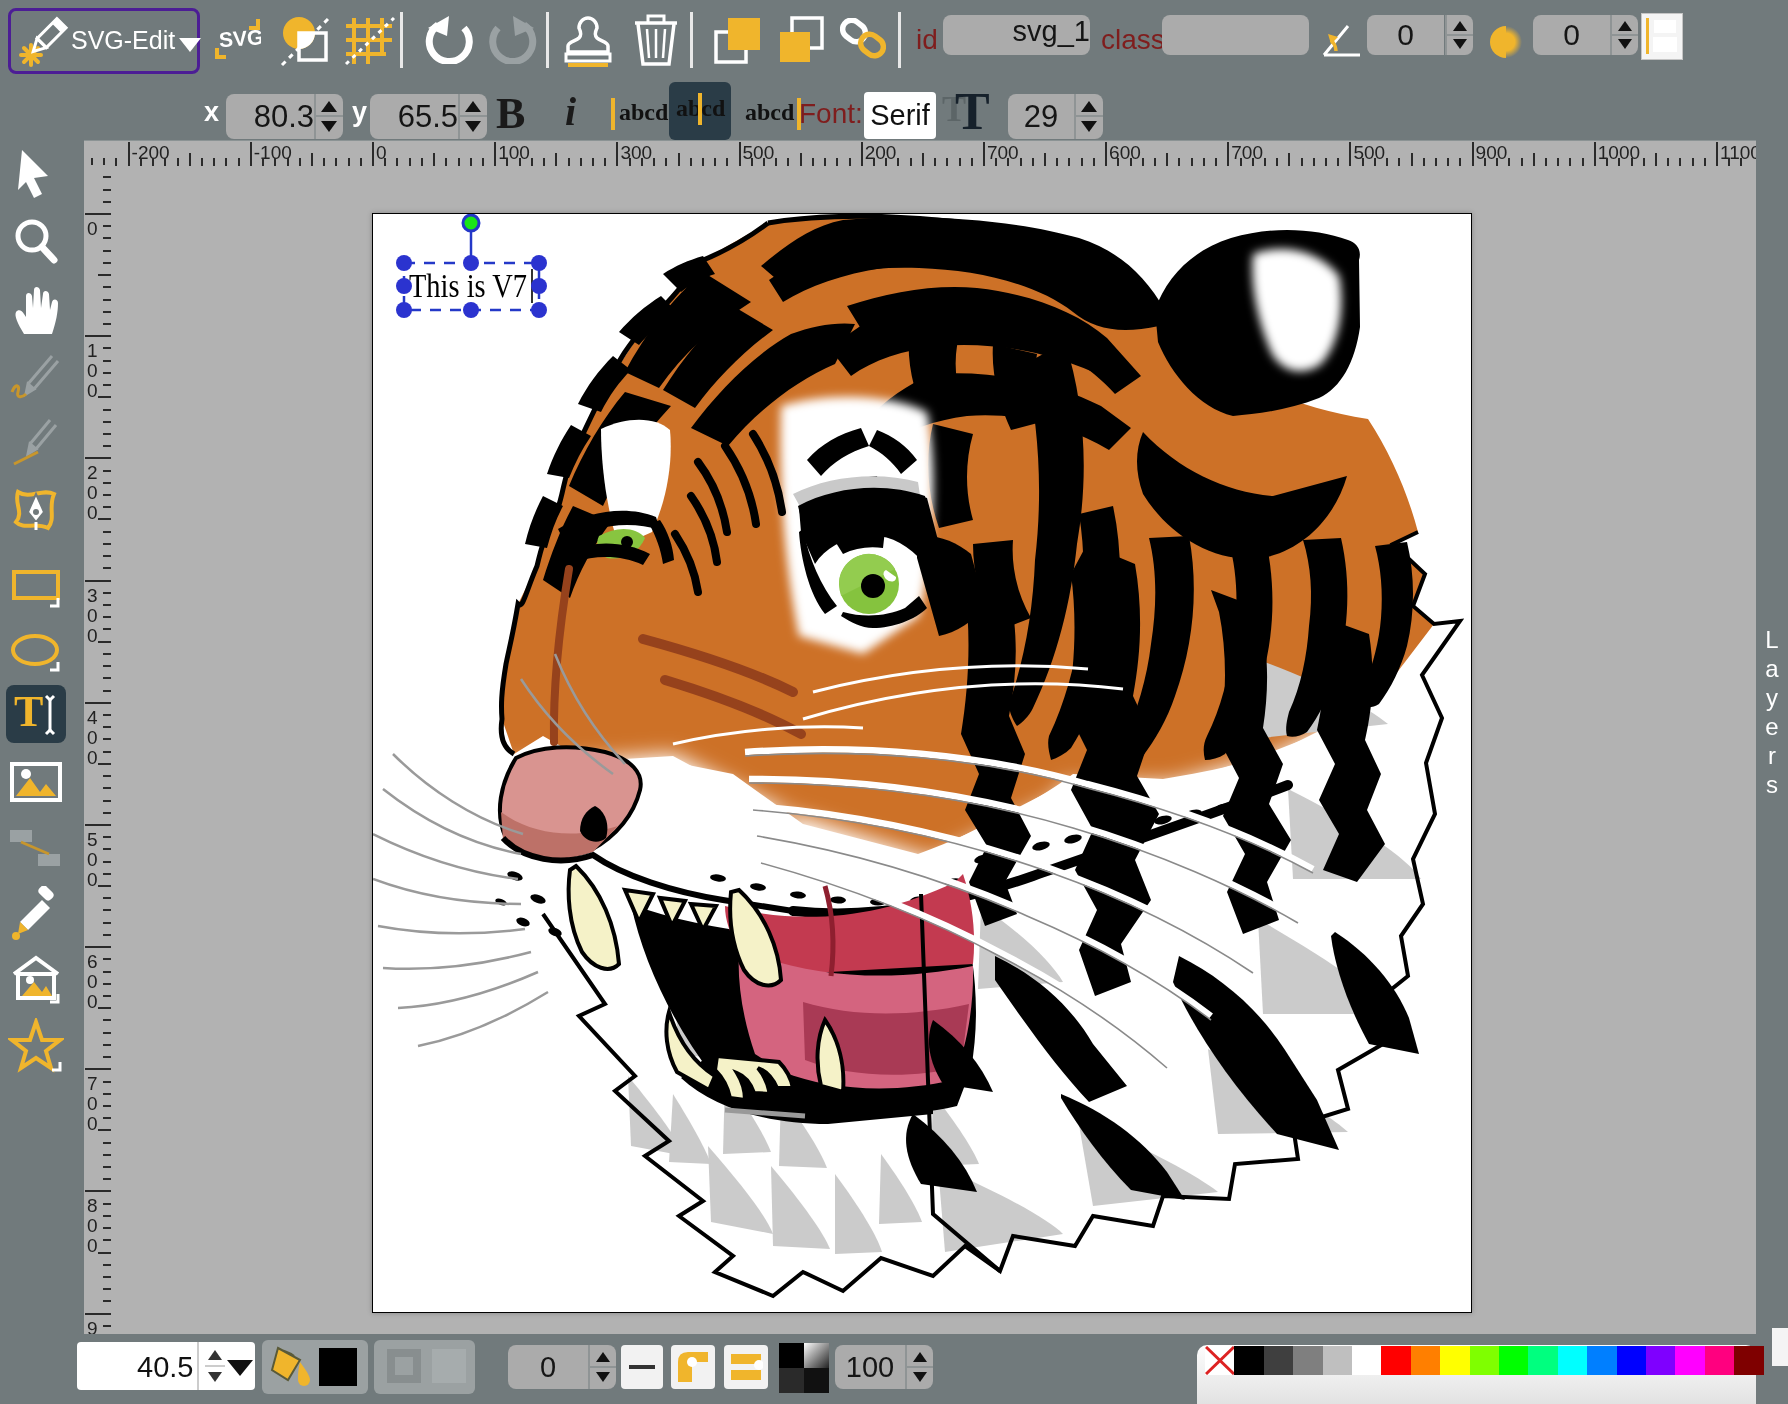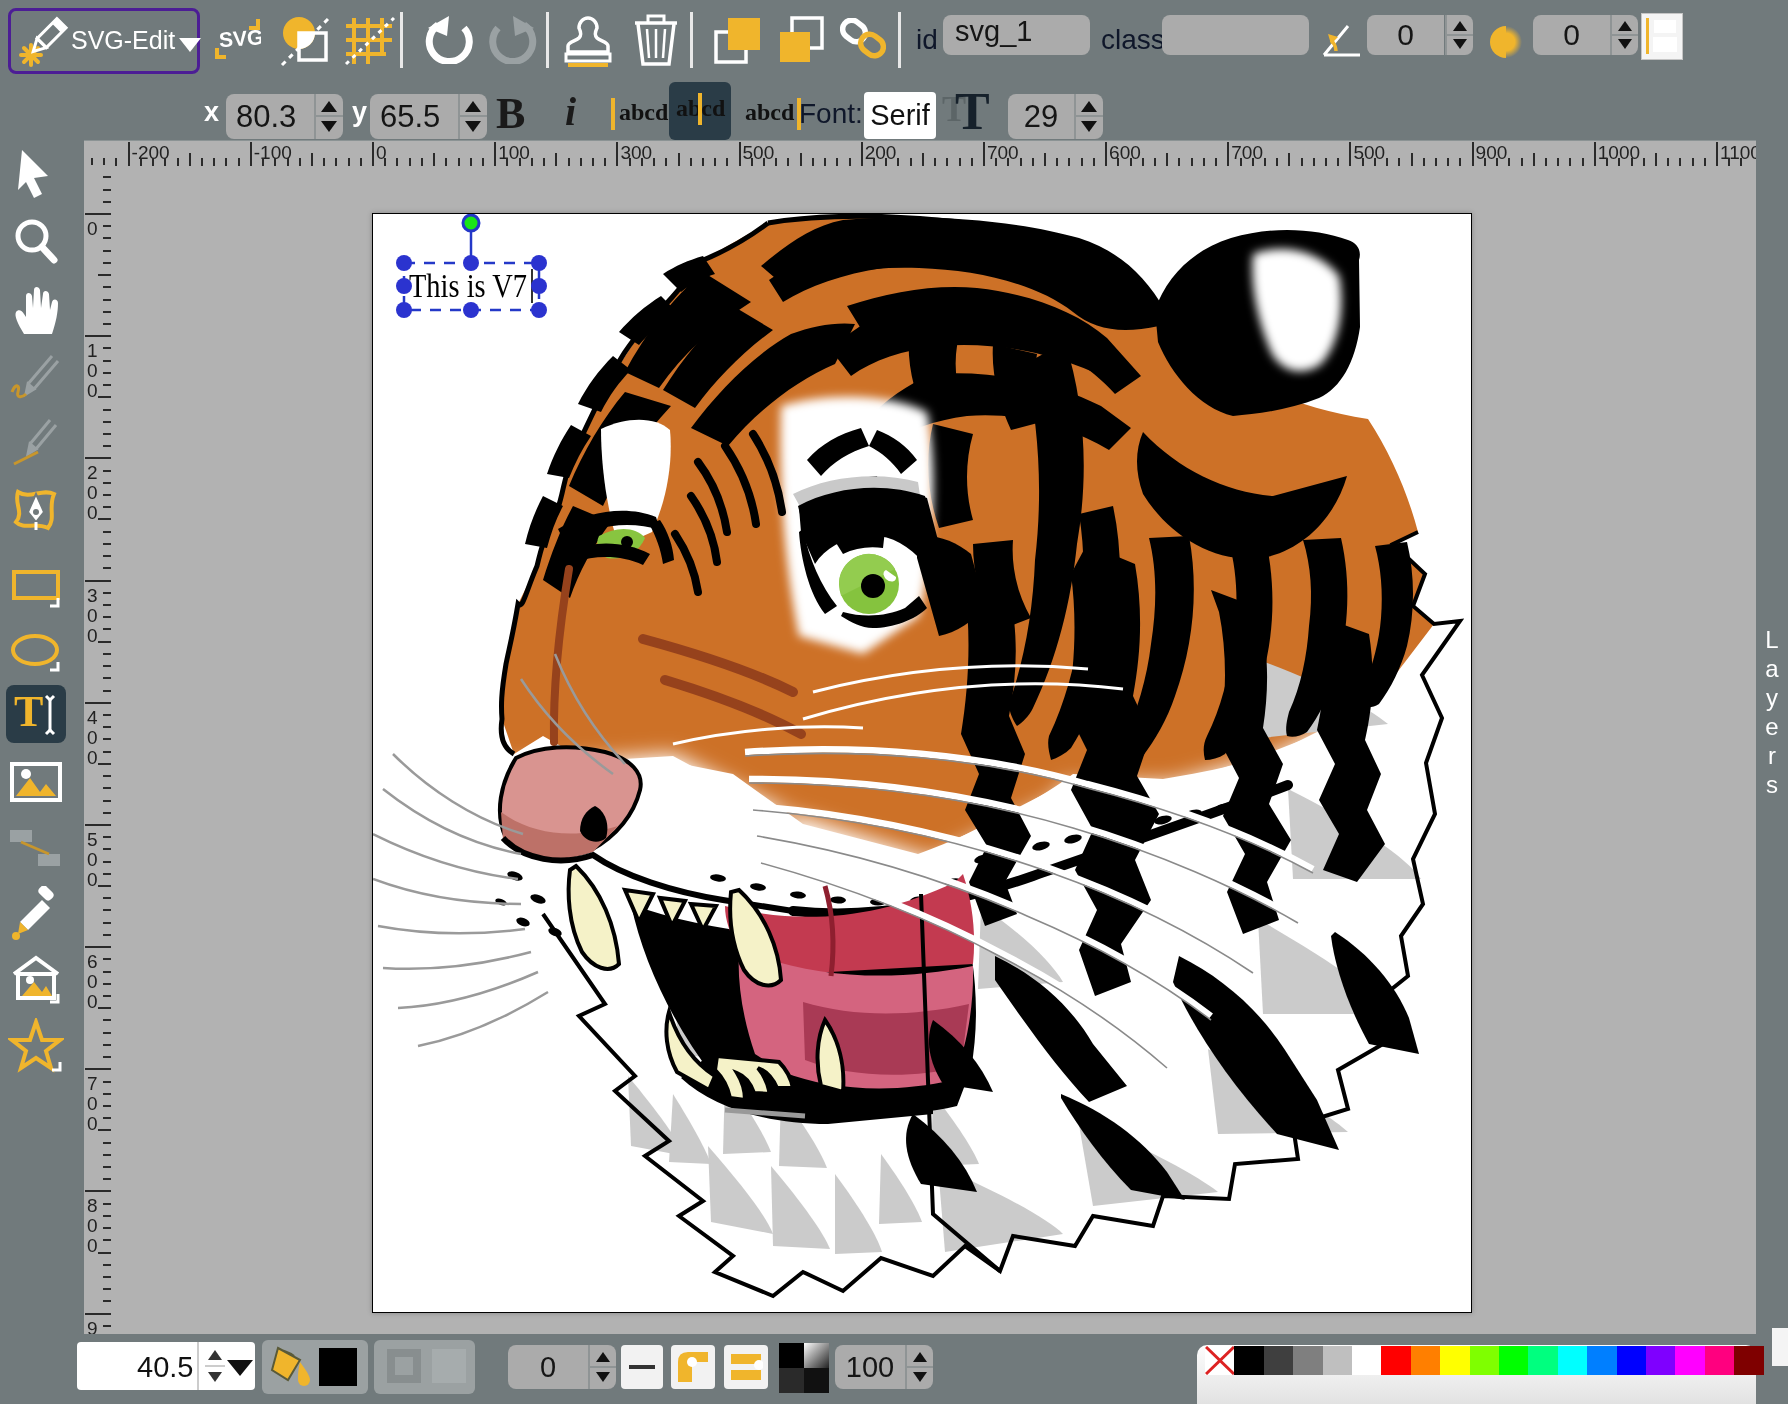--- a/index.html
+++ b/index.html
@@ -2,23 +2,23 @@
 <html><head>
 <meta charset="utf-8">
 <style>
   html,body{margin:0;padding:0;width:1788px;height:1404px;overflow:hidden;
     font-family:"Liberation Sans", sans-serif;background:#b2b2b2;}
   .abs{position:absolute;}
   #topbar{left:0;top:0;width:1788px;height:140px;background:#717a7c;}
   #leftbar{left:0;top:140px;width:84px;height:1194px;background:#717a7c;}
   #rightbar{left:1756px;top:140px;width:32px;height:1264px;background:#717a7c;}
   #bottombar{left:0;top:1334px;width:1788px;height:70px;background:#717a7c;}
-  .inp{background:#ababab;border-radius:8px;color:#151515;}
+  .inp{background:#ababab;border-radius:8px;color:#151515;text-align:right;}
   .inpflat{background:#ababab;color:#151515;}
-  .lbl{color:#0f172a;font-size:28px;}
+  .lbl{color:#7f1d1d;font-size:28px;}
   .sep{background:#e8e8e8;width:3px;}
   svg{display:block;}
   .vtick{position:absolute;background:#2a2a2a;}
 </style>
 </head>
 <body>
 <div class="abs" id="topbar"></div>
 <div class="abs" id="leftbar"></div>
 
 <div class="abs" style="left:8px;top:8px;width:186px;height:60px;border:3px solid #4c1d95;border-radius:8px;">

